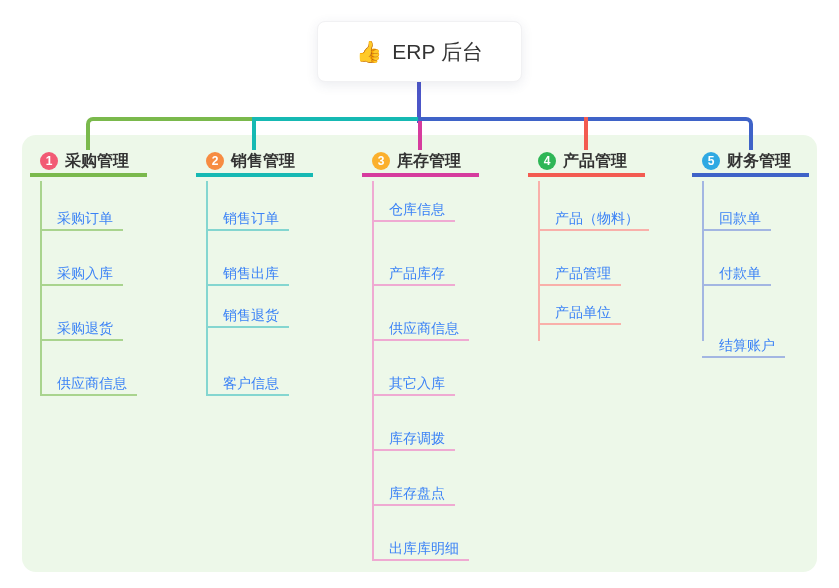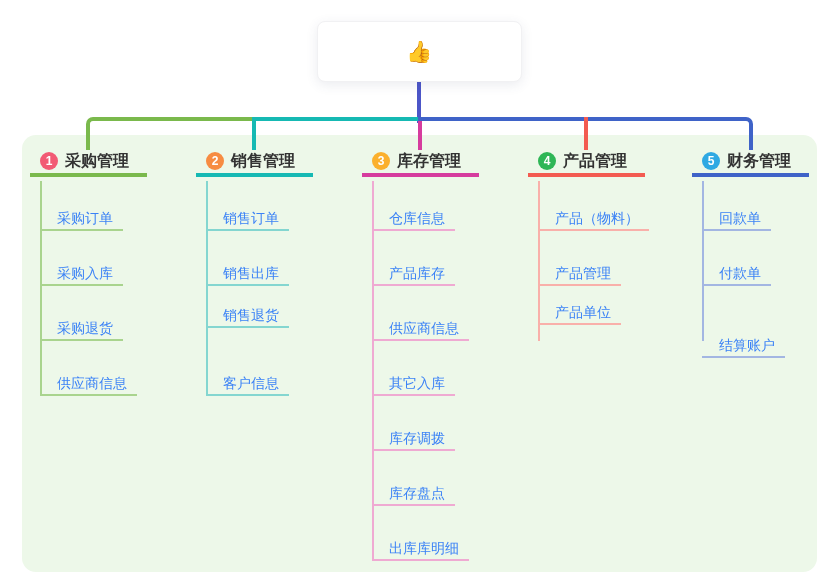--- a/index.html
+++ b/index.html
@@ -75,20 +75,21 @@
     cursor: pointer;
   }
 </style>
 </head>
 <body>
 
 <div class="canvas">
 
   <div class="root-node">
     <span class="emoji">👍</span>
+    <span>ERP 后台</span>
   </div>
 
   <div class="conn root-vline" style="--c: #4c56c8;"></div>
   <div class="conn seg-left" style="--c: #7ab94c;"></div>
   <div class="conn seg-mid" style="--c: #16b9b3;"></div>
   <div class="conn seg-right" style="--c: #3f63c8;"></div>
   <div class="conn drop drop-2" style="--c: #16b9b3;"></div>
   <div class="conn drop drop-3" style="--c: #d63c9e;"></div>
   <div class="conn drop drop-4" style="--c: #f35b51;"></div>
 
@@ -117,21 +118,21 @@
     <div class="child" style="top:304px">销售退货</div>
     <div class="child" style="top:372px">客户信息</div>
   </div>
 
   <div class="branch branch-3" style="--accent: #d63c9e; --light: #efaad2; --badge: #fbb02d;">
     <div class="branch-title-row">
       <span class="badge">3</span>
       <span class="branch-title">库存管理</span>
     </div>
     <div class="trunk" style="height:380px"></div>
-    <div class="child" style="top:207px">仓库信息</div>
+    <div class="child" style="top:198px">仓库信息</div>
     <div class="child" style="top:262px">产品库存</div>
     <div class="child" style="top:317px">供应商信息</div>
     <div class="child" style="top:372px">其它入库</div>
     <div class="child" style="top:427px">库存调拨</div>
     <div class="child" style="top:482px">库存盘点</div>
     <div class="child" style="top:537px">出库库明细</div>
   </div>
 
   <div class="branch branch-4" style="--accent: #f35b51; --light: #f9b0aa; --badge: #2eb656;">
     <div class="branch-title-row">

